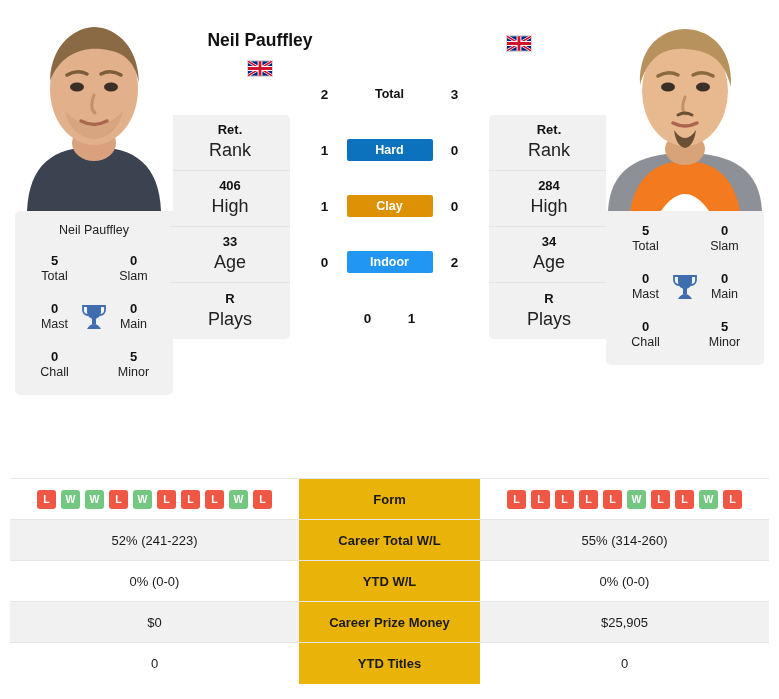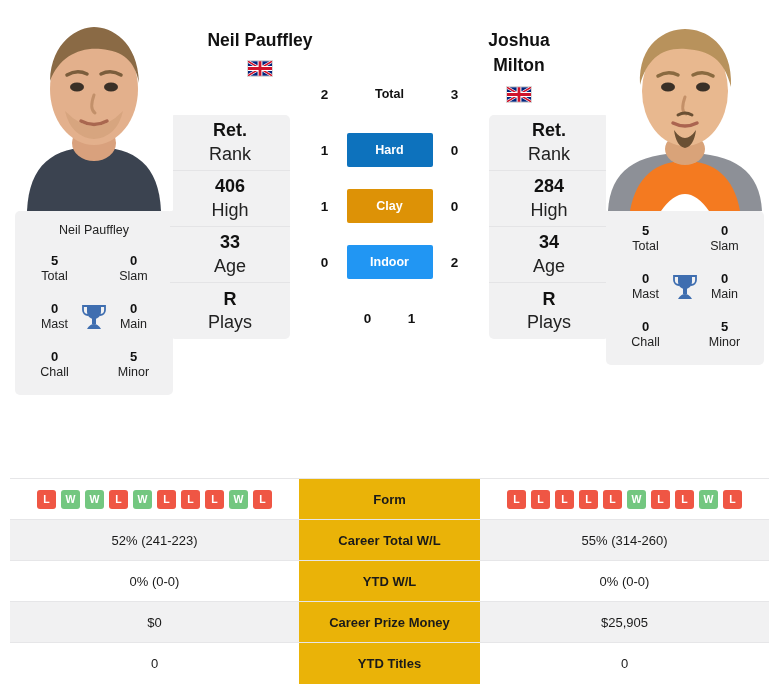--- a/index.html
+++ b/index.html
@@ -95,21 +95,21 @@
   .rank-item {
     height: 56px;
     display: flex;
     flex-direction: column;
     align-items: center;
     justify-content: center;
     border-bottom: 1px solid #e4e4e6;
   }
   .rank-item:last-child { border-bottom: none; }
   .rank-item .val {
-    font-size: 18px;
+    font-size: 13px;
     font-weight: bold;
     color: #111;
     line-height: 1.3;
   }
   .rank-item .lab {
     font-size: 18px;
     color: #222;
     line-height: 1.3;
   }
 
@@ -146,21 +146,21 @@
   }
   .srow .sc {
     font-size: 13.5px;
     font-weight: bold;
     color: #111;
     width: 44px;
     text-align: center;
   }
   .badge {
     width: 86px;
-    height: 34px;
+    height: 22px;
     border-radius: 2px;
     color: #ffffff;
     font-size: 12.5px;
     font-weight: bold;
     display: flex;
     align-items: center;
     justify-content: center;
   }
   .total-lab {
     width: 86px;
@@ -305,24 +305,20 @@
             <rect width="60" height="36" fill="#00247d"></rect>
             <path d="M0,0 L60,36 M60,0 L0,36" stroke="#ffffff" stroke-width="7"></path>
             <path d="M0,0 L60,36 M60,0 L0,36" stroke="#cf142b" stroke-width="4"></path>
             <path d="M30,0 V36 M0,18 H60" stroke="#ffffff" stroke-width="12"></path>
             <path d="M30,0 V36 M0,18 H60" stroke="#cf142b" stroke-width="7"></path>
           </svg>
         </div>
       </div>
 
       <div class="hdr-block" style="position:absolute; top:28px; left:429px; width:180px;">
-        <div class="hdr-name">
-          <span>Joshua</span><br>
-          <span>Milton</span>
-        </div>
         <div class="flag">
           <svg viewBox="0 0 60 36">
             <rect width="60" height="36" fill="#00247d"></rect>
             <path d="M0,0 L60,36 M60,0 L0,36" stroke="#ffffff" stroke-width="7"></path>
             <path d="M0,0 L60,36 M60,0 L0,36" stroke="#cf142b" stroke-width="4"></path>
             <path d="M30,0 V36 M0,18 H60" stroke="#ffffff" stroke-width="12"></path>
             <path d="M30,0 V36 M0,18 H60" stroke="#cf142b" stroke-width="7"></path>
           </svg>
         </div>
       </div>

